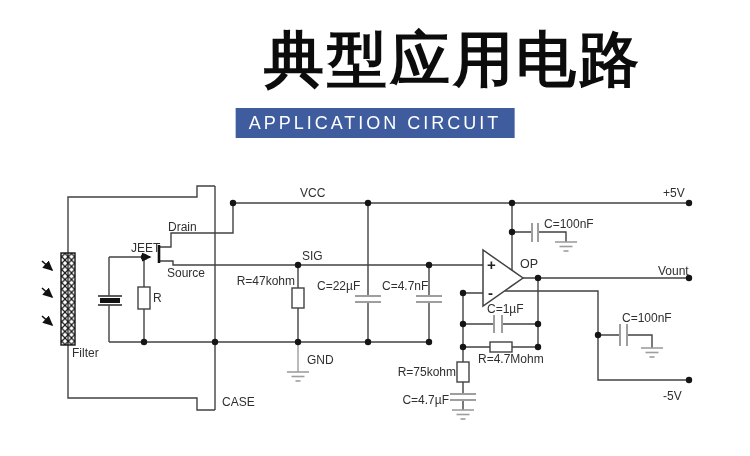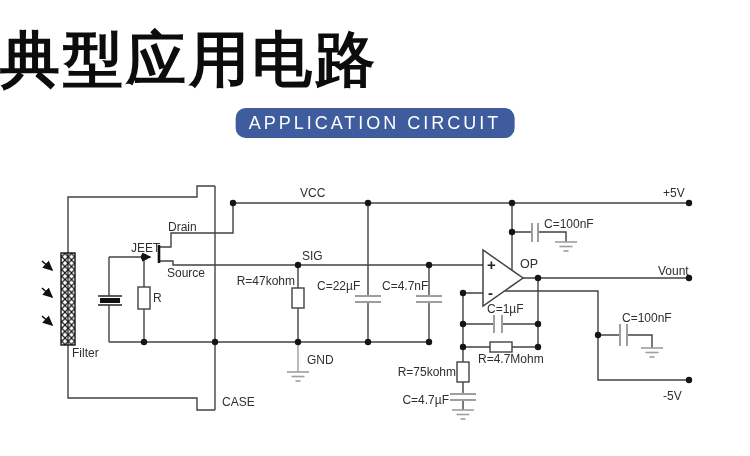--- a/index.html
+++ b/index.html
@@ -1,28 +1,28 @@
 <!DOCTYPE html>
 <html><head>
 <meta charset="utf-8">
 <style>
   html,body { margin:0; padding:0; background:#fff; }
   .page {
     position:relative; width:750px; height:456px; background:#ffffff;
     font-family:"Liberation Sans", sans-serif; overflow:hidden;
   }
   .title {
-    position:absolute; top:22px; left:0; width:642px; text-align:left;
+    position:absolute; top:22px; left:0; width:642px; text-align:right;
     font-size:60px; line-height:74px; font-weight:900; color:#0c0c0c;
     letter-spacing:3px; font-family:"DejaVu Sans","Liberation Sans",sans-serif;
   }
   .banner {
     position:absolute; top:108px; left:50%; transform:translateX(-50%);
     background:#3e5c9e; color:#ffffff; font-size:18px; line-height:30px;
-    letter-spacing:3px; padding:0 13px; white-space:nowrap;border-radius:10px;
+    letter-spacing:3px; padding:0 13px; white-space:nowrap;
   }
   svg.circuit { position:absolute; top:0; left:0; }
   svg.circuit text {
     font-family:"Liberation Sans", sans-serif; font-size:12px; fill:#2f2f2f;
   }
   svg.circuit text.op { font-size:12.5px; }
   svg.circuit text.pm { font-size:15px; font-weight:bold; fill:#222; }
 </style>
 </head>
 <body>

